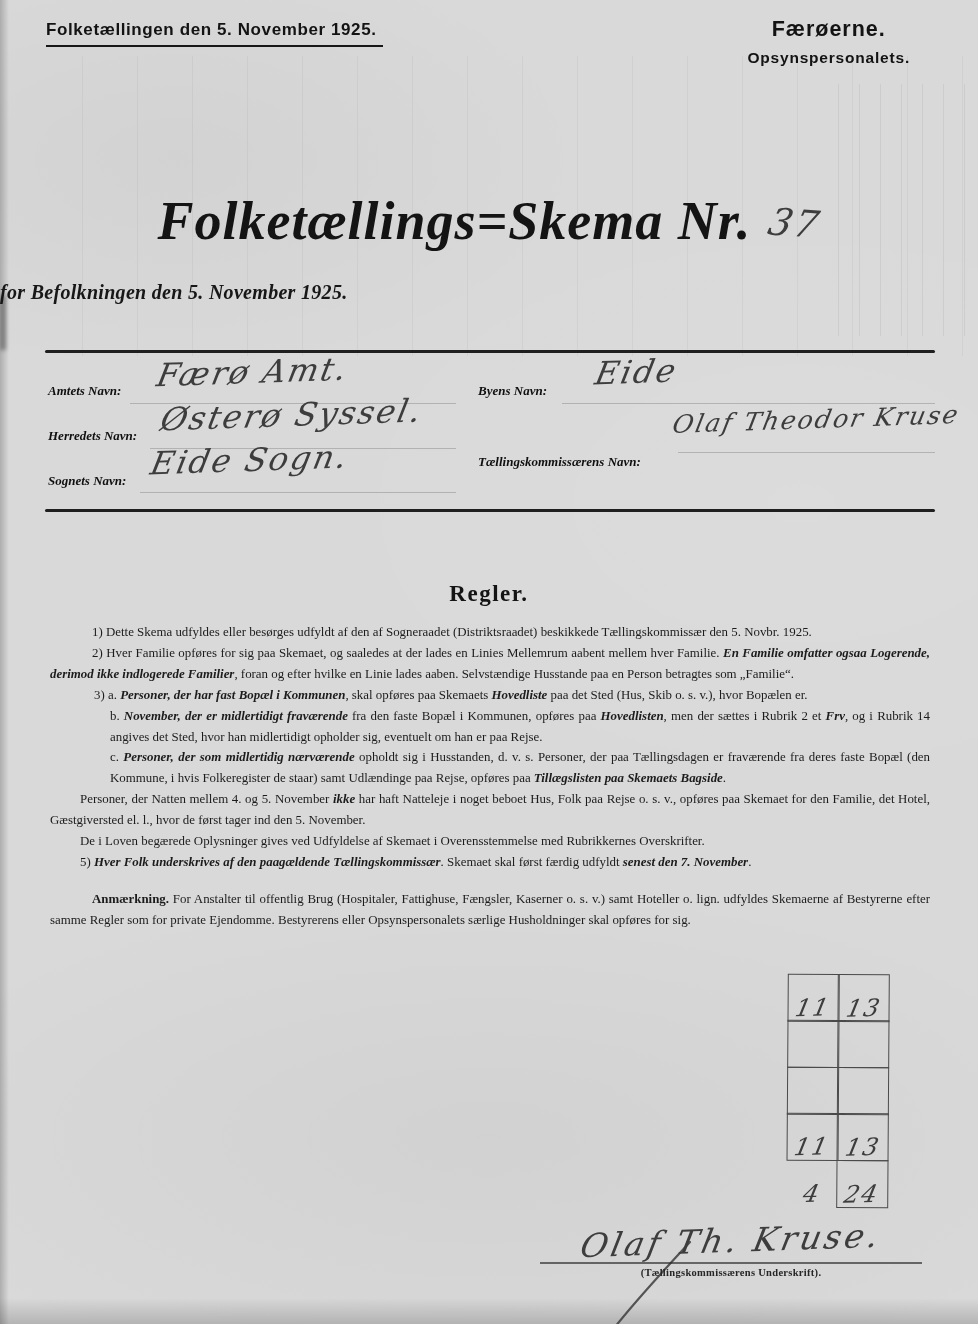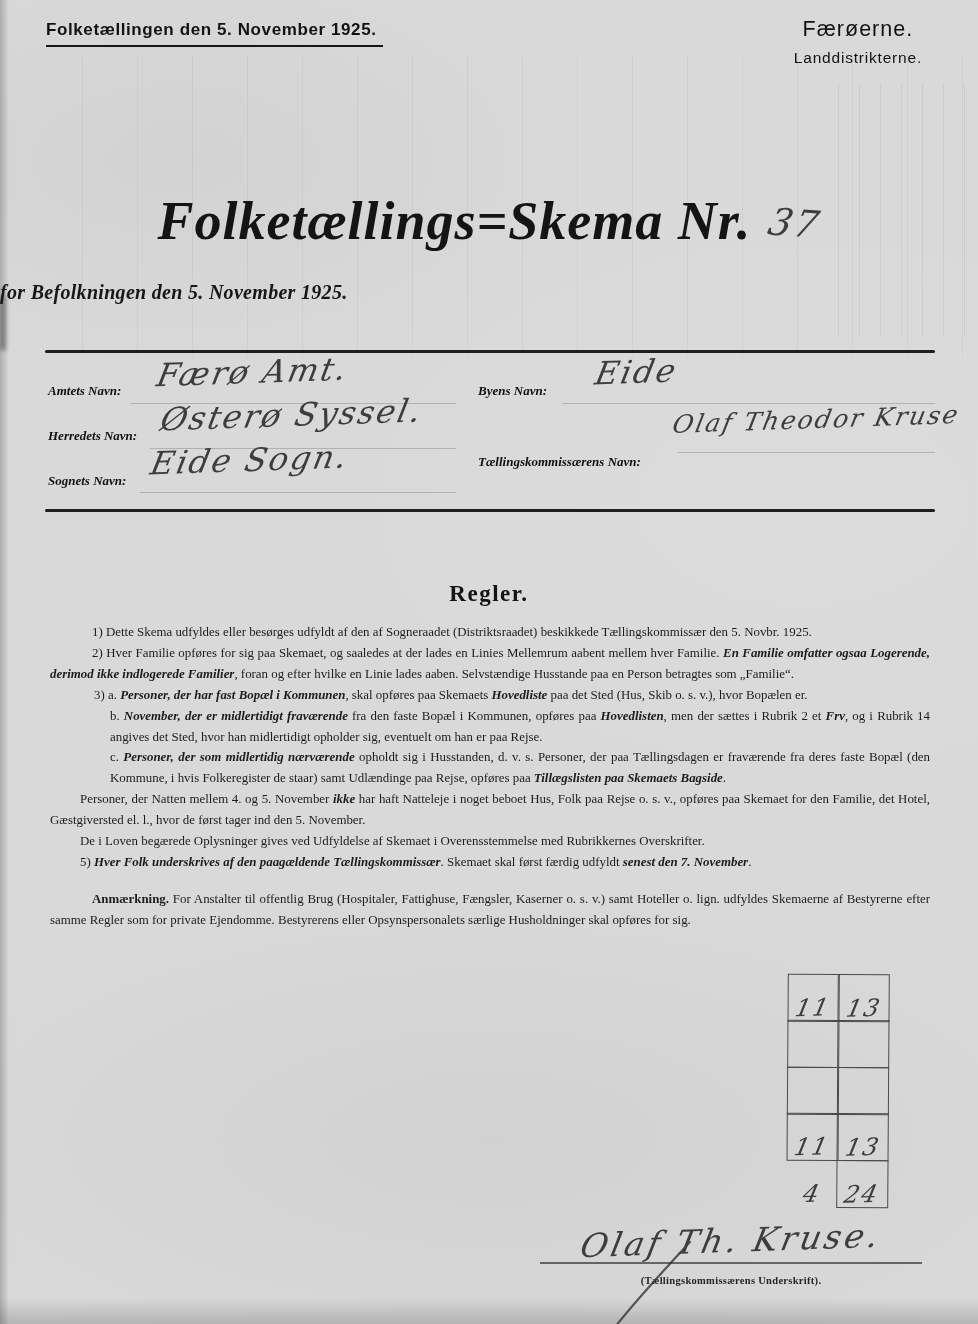--- a/index.html
+++ b/index.html
@@ -26,22 +26,22 @@
   .edge-left{position:absolute;left:0;top:0;width:9px;height:100%;pointer-events:none;
     background:linear-gradient(to right, rgba(0,0,0,0.20), rgba(0,0,0,0));}
   .edge-smudge{position:absolute;left:0px;top:295px;width:6px;height:55px;background:rgba(0,0,0,0.35);filter:blur(2px);}
   .bottom-shade{position:absolute;left:0;bottom:0;width:100%;height:26px;pointer-events:none;
     background:linear-gradient(to bottom, rgba(0,0,0,0), rgba(0,0,0,0.17));}
 
   
   .hdr-left{position:absolute;left:46px;top:20px;
     font-family:"Liberation Sans", sans-serif;font-weight:bold;font-size:17px;letter-spacing:0.6px;
     border-bottom:2.5px solid #171717;padding:0 6px 5px 0;color:#131313;}
-  .hdr-right{position:absolute;right:56px;top:17px;text-align:center;
-    font-family:"Liberation Sans", sans-serif;font-weight:normal;color:#131313;}
+  .hdr-right{position:absolute;right:68px;top:17px;text-align:center;
+    font-family:"Liberation Sans", sans-serif;font-weight:bold;color:#131313;}
   .hdr-right .l1{font-size:21.5px;letter-spacing:1px;}
   .hdr-right .l2{font-size:15.5px;letter-spacing:0.8px;margin-top:7px;}
 
   
   .title-row{position:absolute;left:0;top:190px;width:100%;text-align:center;white-space:nowrap;}
   .title-main{font-style:italic;font-weight:bold;font-size:54px;letter-spacing:1px;color:#141414;margin-top:13px;}
   .hw{font-family:"DejaVu Serif", serif;font-style:italic;color:#3d3d3d;display:inline-block;
       transform:skewX(-13deg) rotate(-2deg);letter-spacing:2px;line-height:1;}
   .title-num{font-size:37px;margin-left:14px;position:relative;top:-3px;transform:skewX(-10deg) rotate(4deg);}
   .subtitle{position:absolute;left:0;top:281px;width:100%;text-align:left;
@@ -79,37 +79,37 @@
   .sfoot{display:flex;position:relative;}
   .sfoot-left{width:50px;height:46px;display:flex;align-items:flex-end;justify-content:center;}
   .sfoot-cell{width:50px;height:46px;border:1.5px solid #4a4a4a;margin:-1.5px 0 0 -1.5px;
     display:flex;align-items:flex-end;justify-content:center;}
 
   
   .sig-hw{position:absolute;left:582px;top:1224px;font-size:33px;letter-spacing:3px;}
   .sig-flourish{position:absolute;left:598px;top:1240px;}
   .sig-line{position:absolute;left:540px;top:1262px;width:382px;height:1.5px;background:rgba(40,40,40,0.65);}
   .sig-caption{position:absolute;left:540px;top:1267px;width:382px;text-align:center;
-    font-weight:bold;font-size:10.5px;color:#262626;letter-spacing:0.3px;margin-top:8px;}
+    font-weight:bold;font-size:10.5px;color:#262626;letter-spacing:0.3px;}
 </style>
 </head>
 <body>
 
 <div class="page">
 
   <div class="bleed-top"></div>
   <div class="bleed-right"></div>
   <div class="edge-left"></div>
   <div class="edge-smudge"></div>
   <div class="bottom-shade"></div>
 
   <div class="hdr-left">Folketællingen den 5. November 1925.</div>
   <div class="hdr-right">
     <div class="l1">Færøerne.</div>
-    <div class="l2">Landdistrikterne.</div>
+    <div class="l2">Opsynspersonalets.</div>
   </div>
 
   <div class="title-row">
     <span class="title-main">Folketællings=Skema Nr.</span>
     <span class="hw title-num">37</span>
   </div>
   <div class="subtitle">for Befolkningen den 5. November 1925.</div>
 
   <div class="hrule r1"></div>
 

